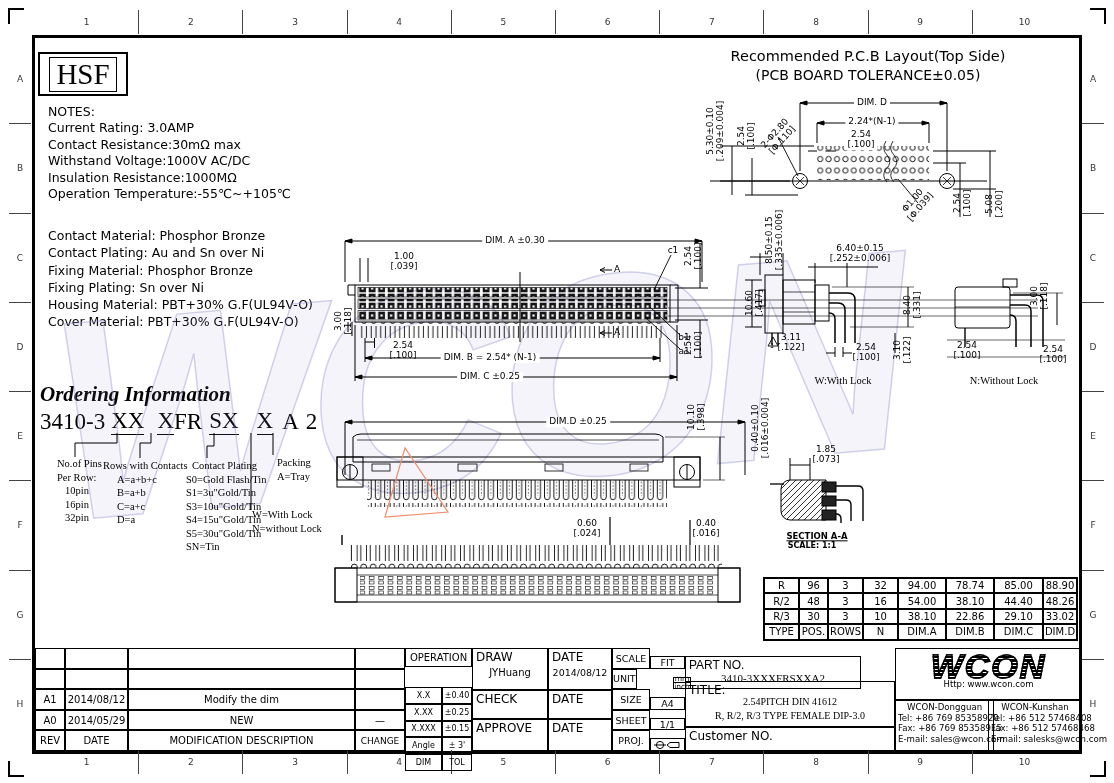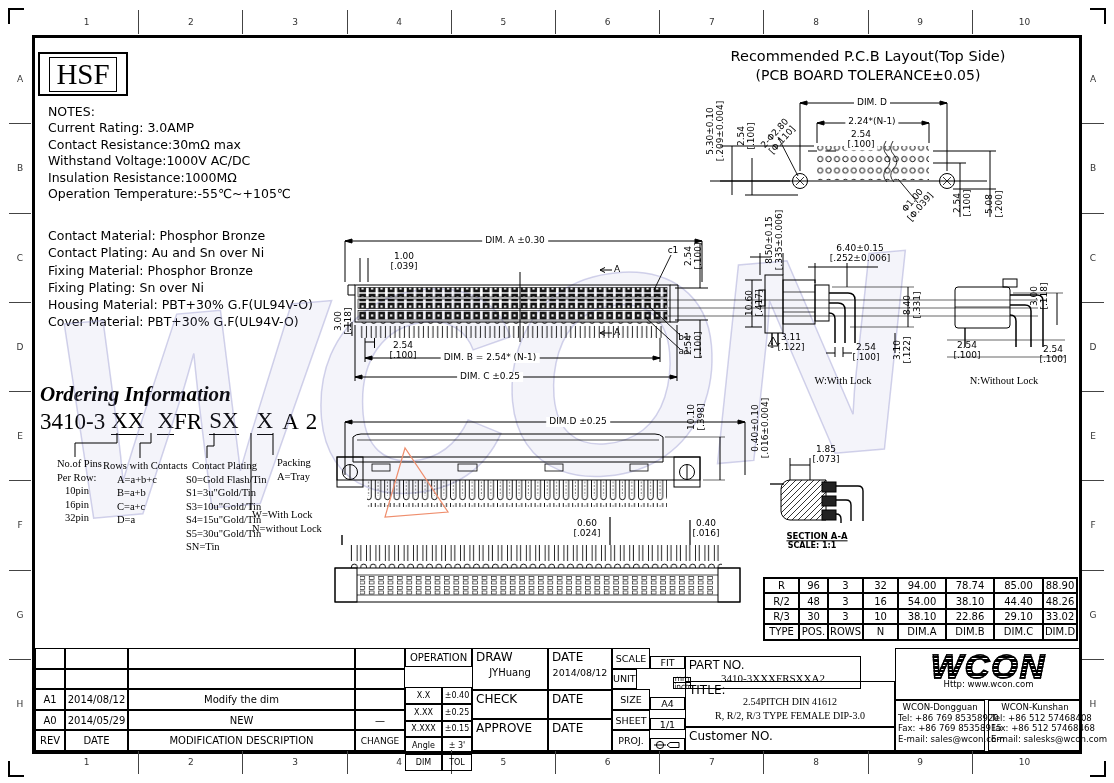--- a/index.html
+++ b/index.html
@@ -651,21 +651,21 @@
       <span class="ctrv seriftxt" style="top:28px;font-size:10px;">R, R/2, R/3 TYPE FEMALE DIP-3.0</span>
     </div>
     <div class="bx" style="left:685px;top:727px;width:210px;height:24px;">
       <span class="lbl">Customer  NO.</span>
     </div>
 
     <div class="bx" style="left:895px;top:648px;width:187px;height:52px;text-align:center;">
       <div class="wcon-logo">WCON</div>
       <div style="font-size:8.5px;margin-top:-4px;">Http:  www.wcon.com</div>
     </div>
-    <div class="bx office" style="left:895px;top:700px;width:90px;height:51px;padding:1px 2px;">
+    <div class="bx office" style="left:895px;top:700px;width:99px;height:51px;padding:1px 2px;">
       <div style="text-align:center;">WCON-Dongguan</div>
       <div>Tel:  +86 769 85358920</div>
       <div>Fax:  +86 769 85358915</div>
       <div>E-mail:  sales@wcon.com</div>
     </div>
     <div class="bx office" style="left:988px;top:700px;width:94px;height:51px;padding:1px 2px;">
       <div style="text-align:center;">WCON-Kunshan</div>
       <div>Tel:  +86 512 57468408</div>
       <div>Fax:  +86 512 57468468</div>
       <div>E-mail:  salesks@wcon.com</div>

